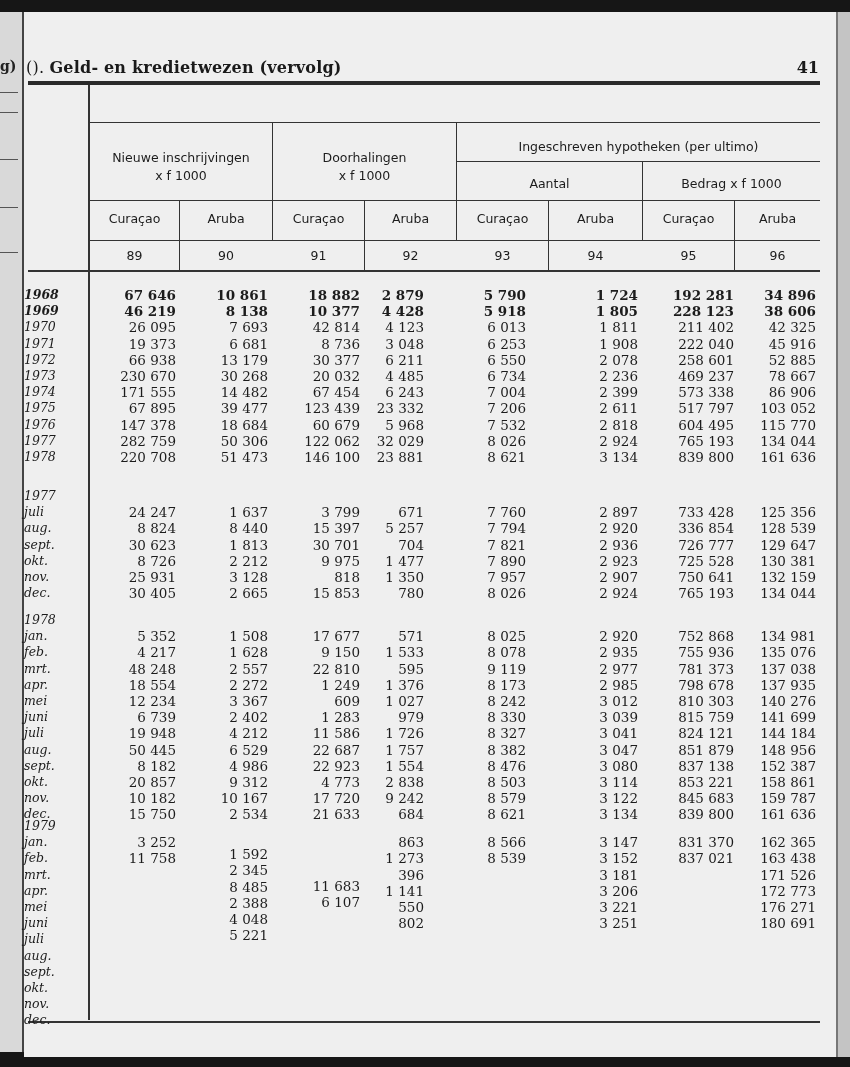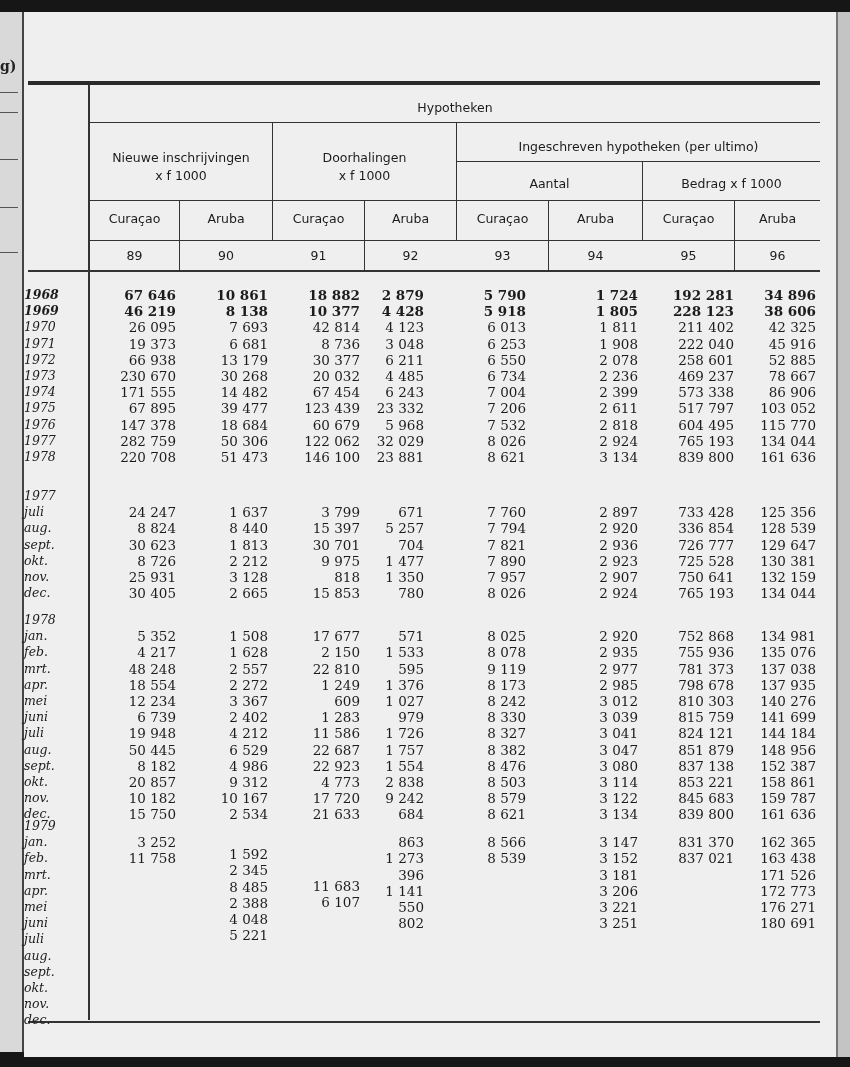--- a/index.html
+++ b/index.html
@@ -37,39 +37,42 @@
 <div class="leftpage">
   <span class="g">g)</span>
   <div class="tick" style="top:80px"></div>
   <div class="tick" style="top:100px"></div>
   <div class="tick" style="top:147px"></div>
   <div class="tick" style="top:195px"></div>
   <div class="tick" style="top:240px"></div>
 </div>
 
 <div class="page">
+  <div class="titlebar">
+    <span class="title"><span>().</span> <b>Geld- en kredietwezen (vervolg)</b></span>
+    <span class="pagenum">41</span>
+  </div>
 
   <div class="rule-thick" style="top:69px"></div>
   <div class="rule" style="left:64px; top:73px; width:1.5px; height:935px"></div>
   <div class="rule" style="left:66px; top:110px; width:730px; height:1px"></div>
   <div class="rule" style="left:432px; top:149px; width:364px; height:1px"></div>
   <div class="rule" style="left:66px; top:188px; width:730px; height:1px"></div>
   <div class="rule" style="left:66px; top:228px; width:730px; height:1px"></div>
   <div class="rule" style="left:4px; top:258px; width:792px; height:2px"></div>
   <div class="rule" style="left:4px; top:1009px; width:792px; height:2px"></div>
 
   <div class="rule" style="left:248px; top:110px; width:1px; height:118px"></div>
   <div class="rule" style="left:432px; top:110px; width:1px; height:118px"></div>
   <div class="rule" style="left:618px; top:149px; width:1px; height:79px"></div>
   <div class="rule" style="left:155px; top:188px; width:1px; height:70px"></div>
   <div class="rule" style="left:340px; top:188px; width:1px; height:70px"></div>
   <div class="rule" style="left:524px; top:188px; width:1px; height:70px"></div>
   <div class="rule" style="left:710px; top:188px; width:1px; height:70px"></div>
 
-  <div class="hdr" style="left:66px; top:88px; width:730px">Hypotheken</div>
   <div class="hdr" style="left:66px; top:138px; width:182px">Nieuwe inschrijvingen</div>
   <div class="hdr" style="left:66px; top:156px; width:182px">x f 1000</div>
   <div class="hdr" style="left:249px; top:138px; width:183px">Doorhalingen</div>
   <div class="hdr" style="left:249px; top:156px; width:183px">x f 1000</div>
   <div class="hdr" style="left:433px; top:127px; width:363px">Ingeschreven hypotheken (per ultimo)</div>
   <div class="hdr" style="left:433px; top:164px; width:185px">Aantal</div>
   <div class="hdr" style="left:619px; top:164px; width:177px">Bedrag  x  f 1000</div>
 
   <div class="hdr" style="left:66px;  top:199px; width:89px">Curaçao</div>
   <div class="hdr" style="left:156px; top:199px; width:92px">Aruba</div>
@@ -318,21 +321,21 @@
         <div>2 402</div>
         <div>4 212</div>
         <div>6 529</div>
         <div>4 986</div>
         <div>9 312</div>
         <div>10 167</div>
         <div>2 534</div>
       </div>
       <div class="col" style="top: 616.2px; left: 246px; width: 90px;">
         <div>17 677</div>
-        <div>2 150</div>
+        <div>9 150</div>
         <div>22 810</div>
         <div>1 249</div>
         <div>609</div>
         <div>1 283</div>
         <div>11 586</div>
         <div>22 687</div>
         <div>22 923</div>
         <div>4 773</div>
         <div>17 720</div>
         <div>21 633</div>

